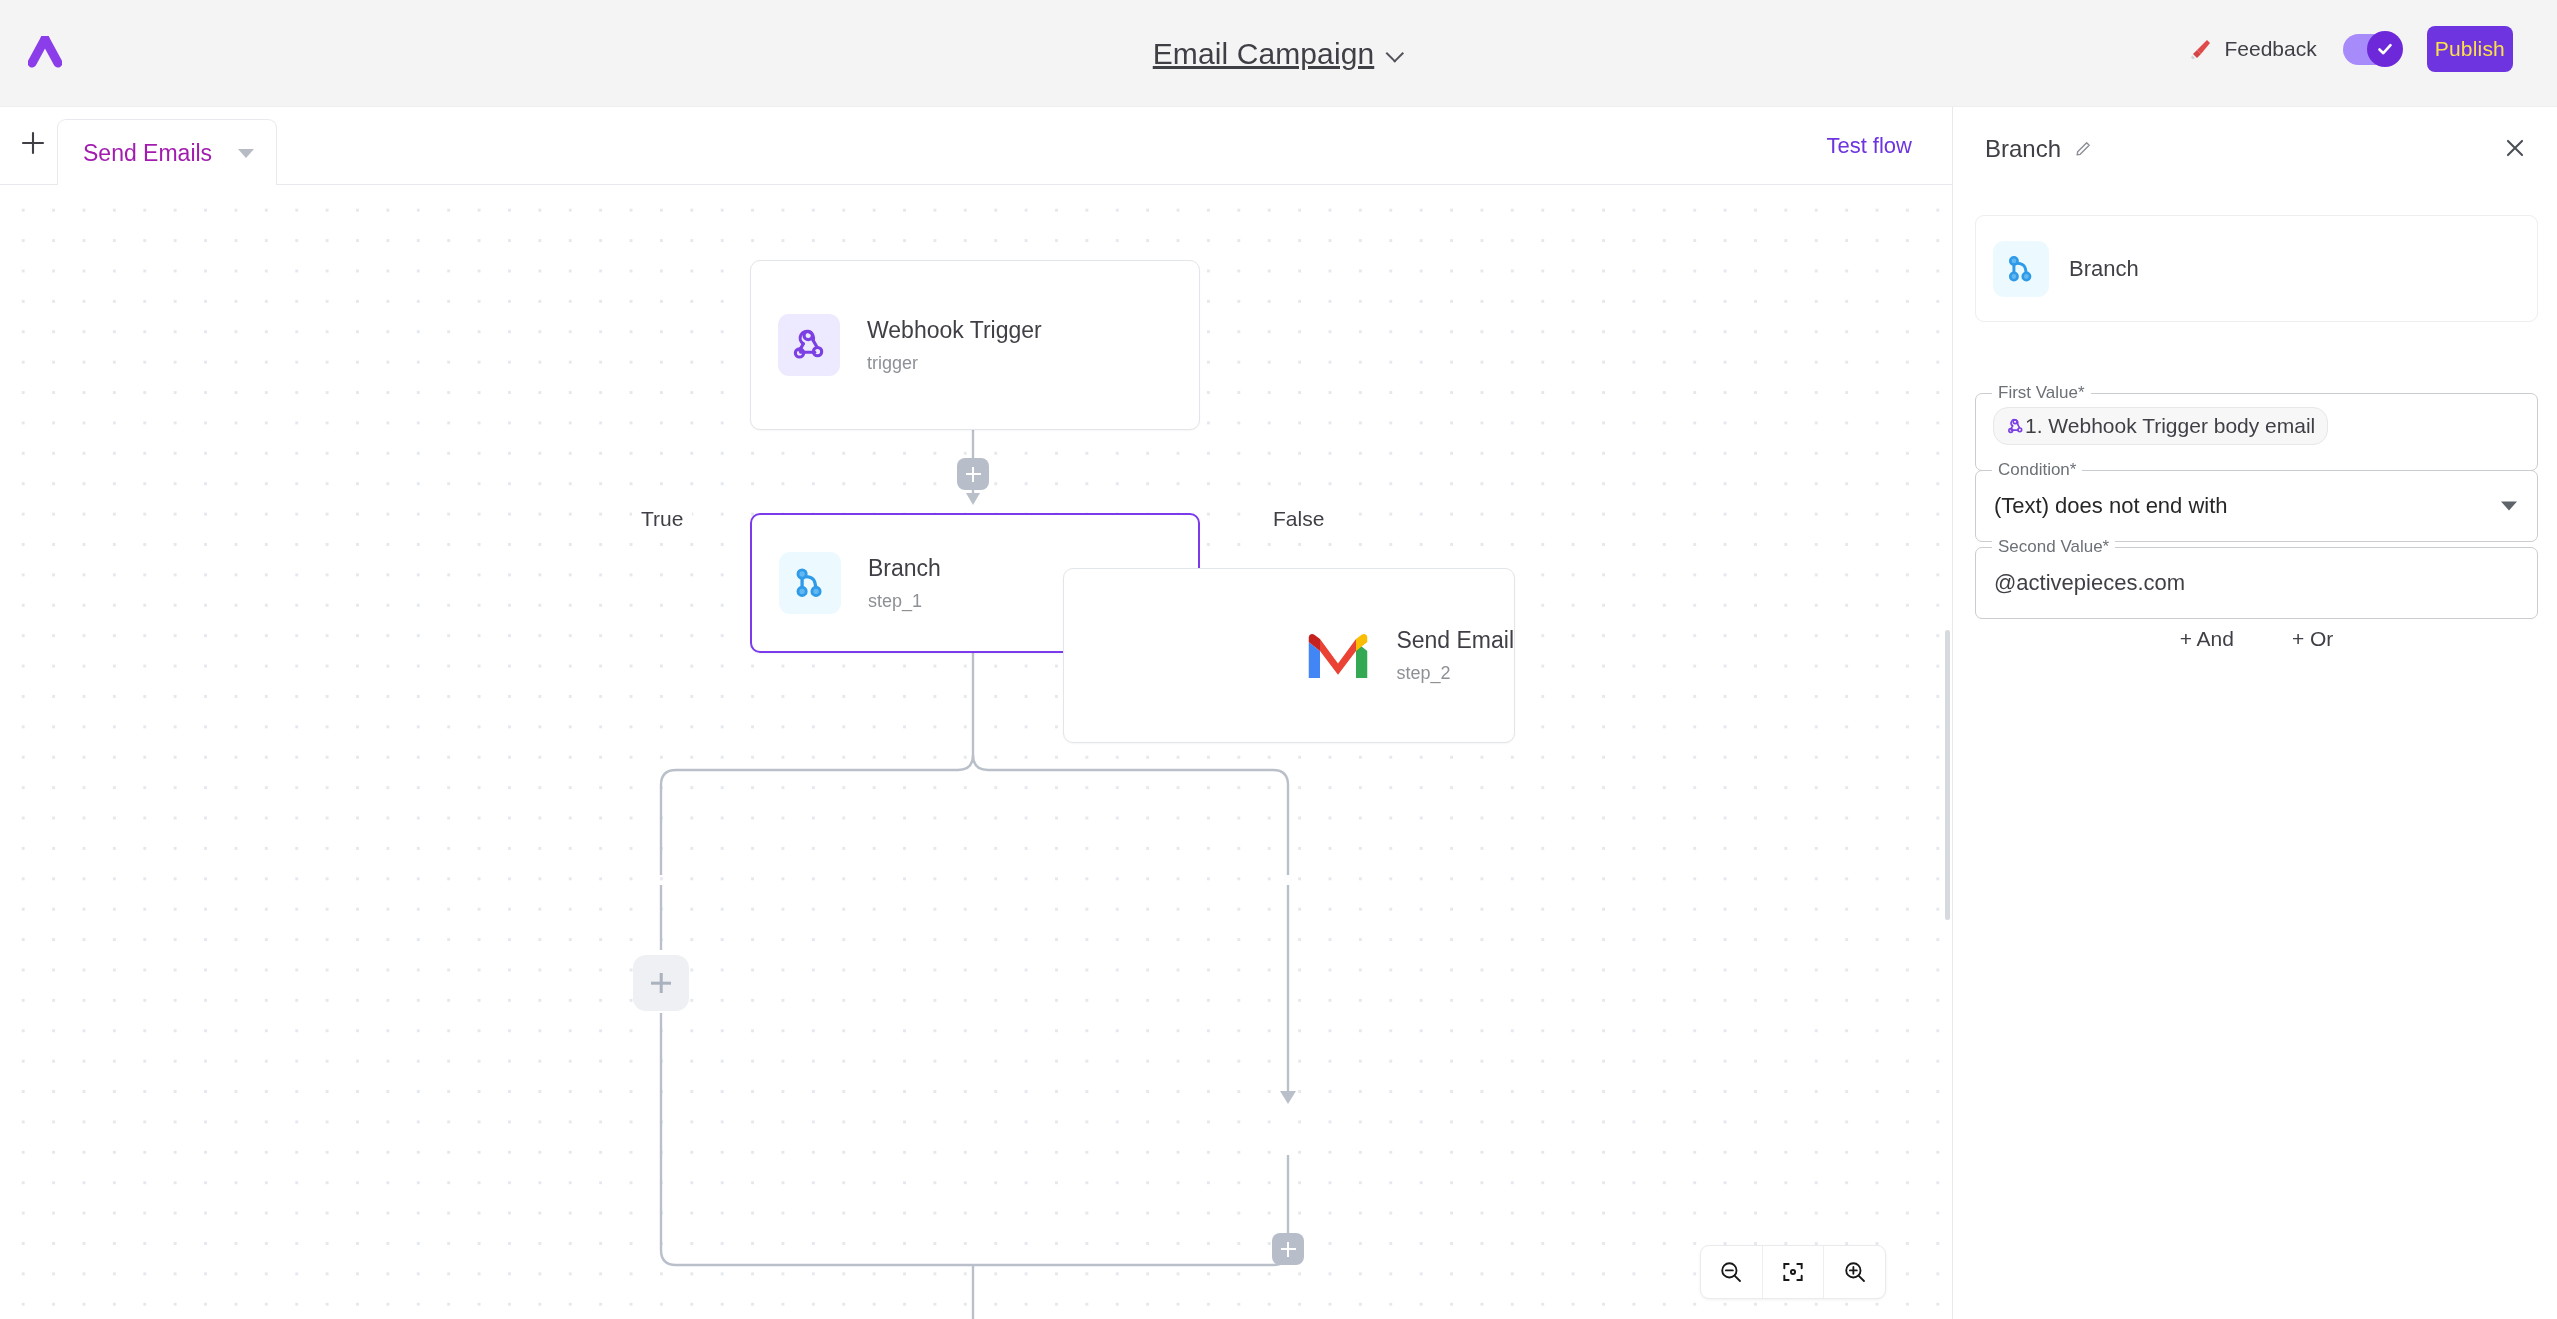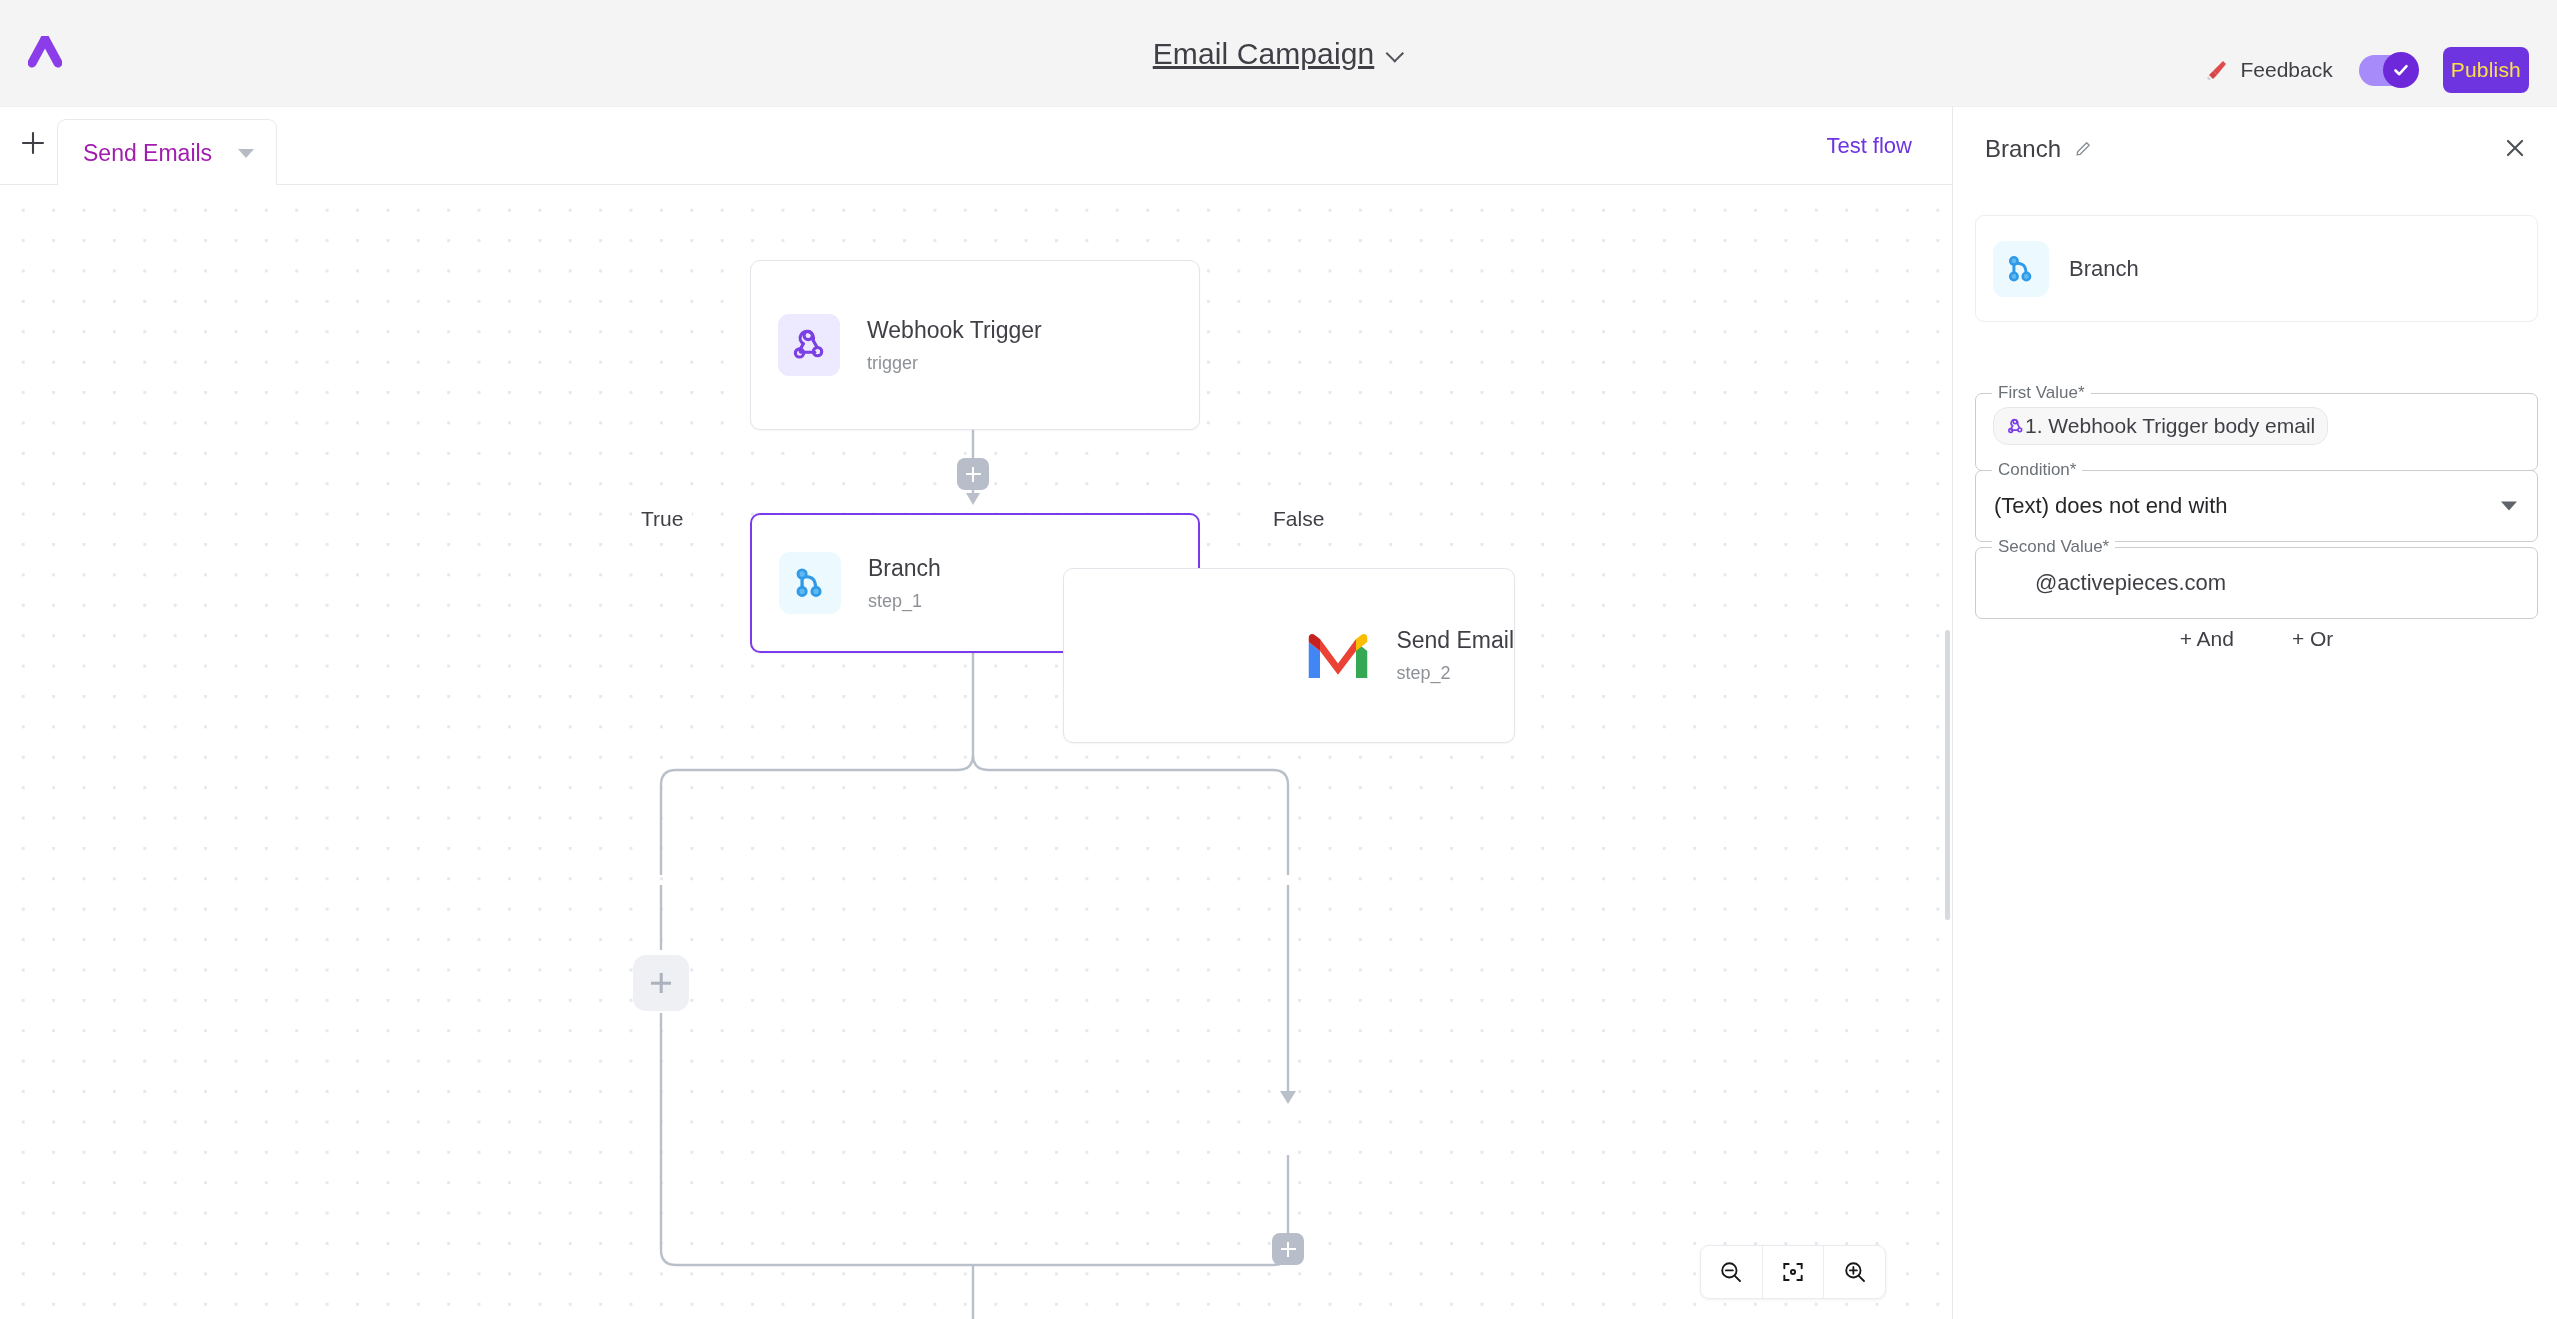--- a/index.html
+++ b/index.html
@@ -35,22 +35,22 @@
   .chev-down {
     width: 16px; height: 9px; position: relative; display: inline-block;
   }
   .chev-down::before {
     content: ""; position: absolute; left: 1px; top: 0;
     width: 11px; height: 11px;
     border-right: 2.3px solid #52525b; border-bottom: 2.3px solid #52525b;
     transform: rotate(45deg) translate(-2px,-1px);
   }
   #right-actions {
-    position: absolute; right: 28px; top: 0; height: 98px;
-    display: flex; align-items: center; gap: 26px; margin-top: 21px;
+    position: absolute; right: 44px; top: 0; height: 98px;
+    display: flex; align-items: center; gap: 26px;
   }
   #feedback-btn {
     display: flex; align-items: center; gap: 11px; cursor: pointer;
     font-size: 21px; color: #3f3f46;
   }
   #toggle-pub {
     width: 58px; height: 31px; border-radius: 16px; background: #a78bfa;
     position: relative; cursor: pointer;
   }
   #toggle-pub .knob {
@@ -223,21 +223,21 @@
     background: #f7f7f8; border: 1px solid #e6e7e9; border-radius: 15px;
     padding: 6px 12px; font-size: 21px; color: #3f3f46;
   }
   .select-value { font-size: 22px; color: #27272a; }
   .select-arrow {
     position: absolute; right: 20px; top: 50%; transform: translateY(-50%);
     width: 0; height: 0;
     border-left: 8px solid transparent; border-right: 8px solid transparent;
     border-top: 9px solid #5f646b;
   }
-  .text-value { font-size: 22px; color: #3f3f46; margin-left: 41px; }
+  .text-value { font-size: 22px; color: #3f3f46; }
 
   #logic-btns {
     position: absolute; left: 22px; top: 700px; width: 563px;
     display: flex; align-items: center; justify-content: center; gap: 58px;
   }
   .logic-btn { font-size: 21px; color: #3f3f46; cursor: pointer; }
 
   
   #panel-scrollbar {
     position: absolute; left: 1945px; top: 630px;

